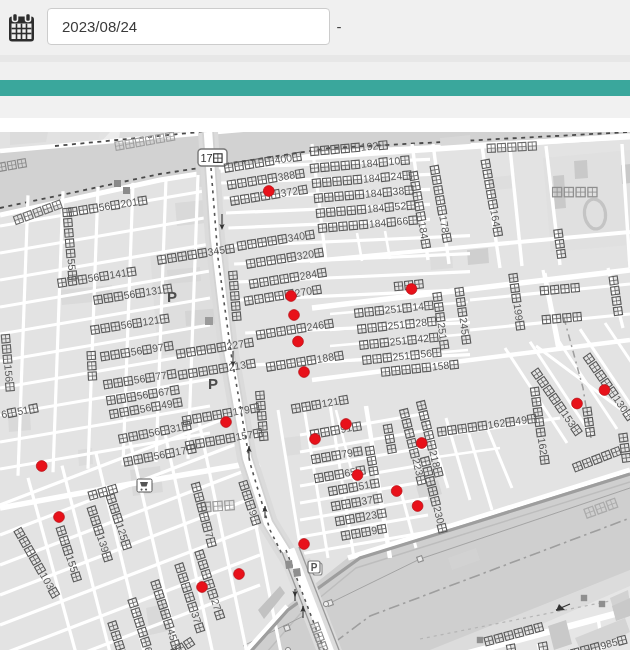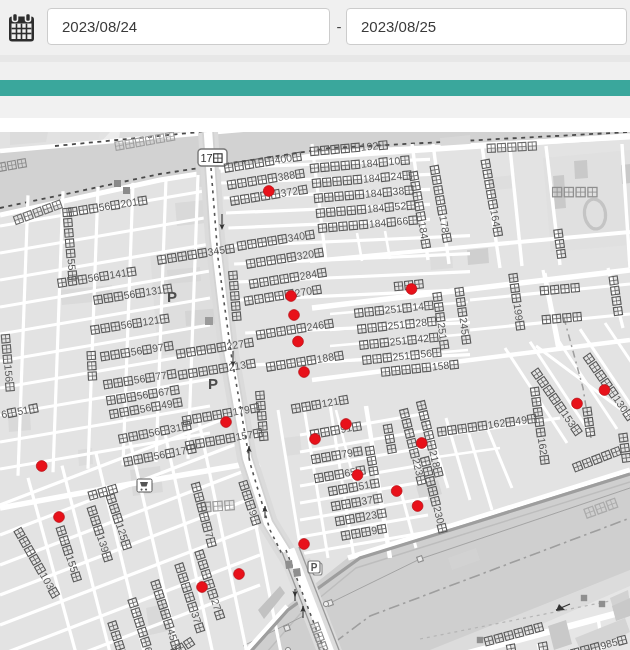--- a/index.html
+++ b/index.html
@@ -20,21 +20,20 @@
 <g stroke="#2d2d2d" stroke-width="1.6">
 <line x1="8.5" y1="10.5" x2="8.5" y2="26"></line>
         <line x1="13.5" y1="10.5" x2="13.5" y2="26"></line>
         <line x1="18.5" y1="10.5" x2="18.5" y2="26"></line>
 <line x1="3.5" y1="15.5" x2="23.5" y2="15.5"></line>
         <line x1="3.5" y1="20.5" x2="23.5" y2="20.5"></line>
 </g>
     </svg>
 <div class="inp" style="left:47px;width:283px">2023/08/24</div>
 <div class="dash">-</div>
-<div class="inp" style="left:346px;width:281px">2023/08/25</div>
 </div>
 <div class="teal"></div>
 <div class="sub"></div>
 <div class="white"></div>
 <div class="map"><svg width="630" height="536" viewBox="0 114 630 536" font-family="Liberation Sans, sans-serif">
 <defs>
 <g id="g" stroke="currentColor" fill="none">
 <rect x="0.9" y="1.2" width="7.6" height="7.8" stroke-width="1.05"></rect>
 <line x1="0.9" y1="5.1" x2="8.5" y2="5.1" stroke-width="0.7"></line>
 <line x1="4.7" y1="1.2" x2="4.7" y2="9" stroke-width="0.7"></line>

